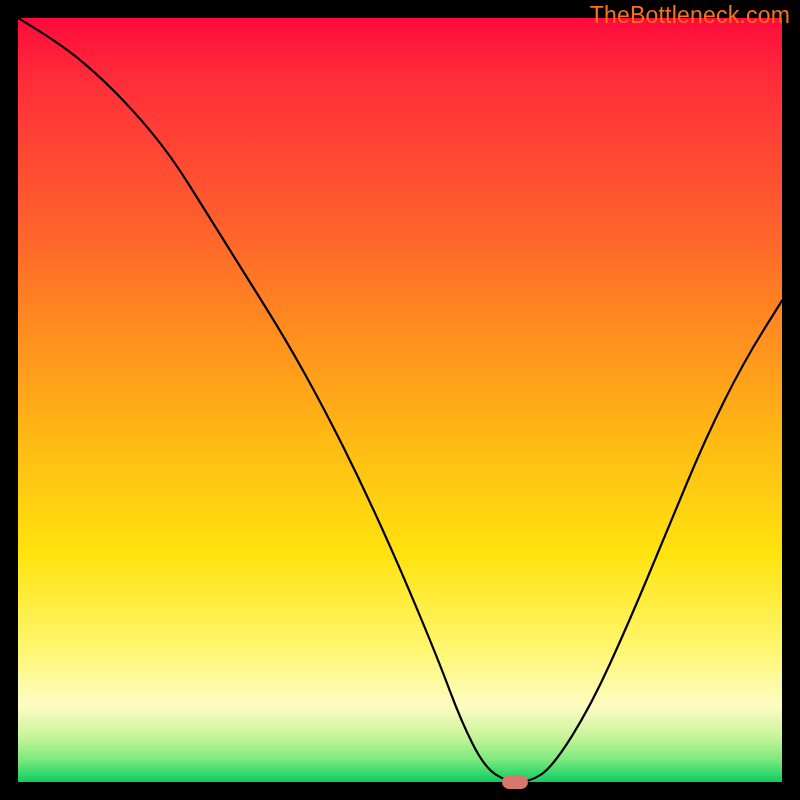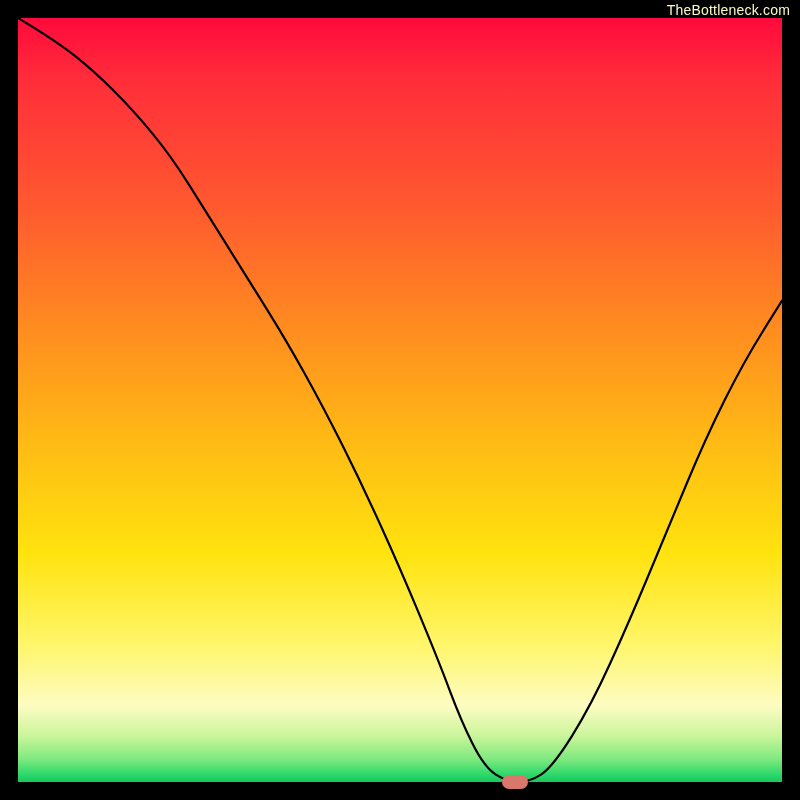--- a/index.html
+++ b/index.html
@@ -52,22 +52,22 @@
     width: 26px;
     height: 14px;
     border-radius: 7px;
     background: #d9776c;
     transform: translate(-50%, -50%);
   }
   .watermark {
     position: absolute;
     top: 2px;
     right: 10px;
-    color: #fef9c3;
-    font-size: 14px;
+    color: #f97316;
+    font-size: 23px;
     letter-spacing: 0.2px;
     user-select: none;
   }
 </style>
 </head>
 <body>
 
 <div class="frame">
 
   <div class="plot-area">

